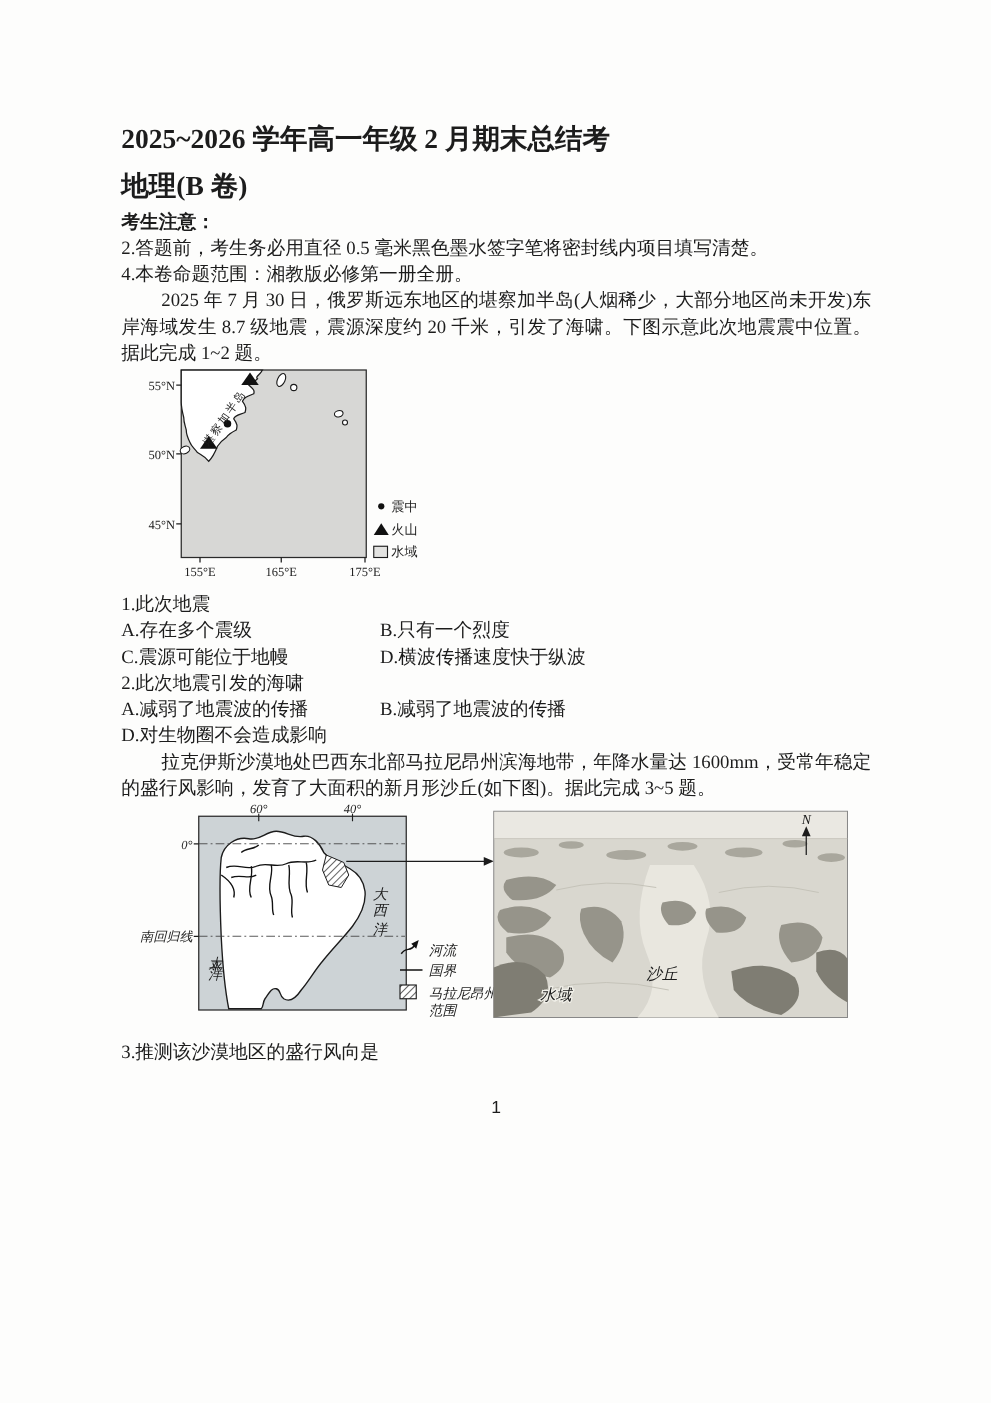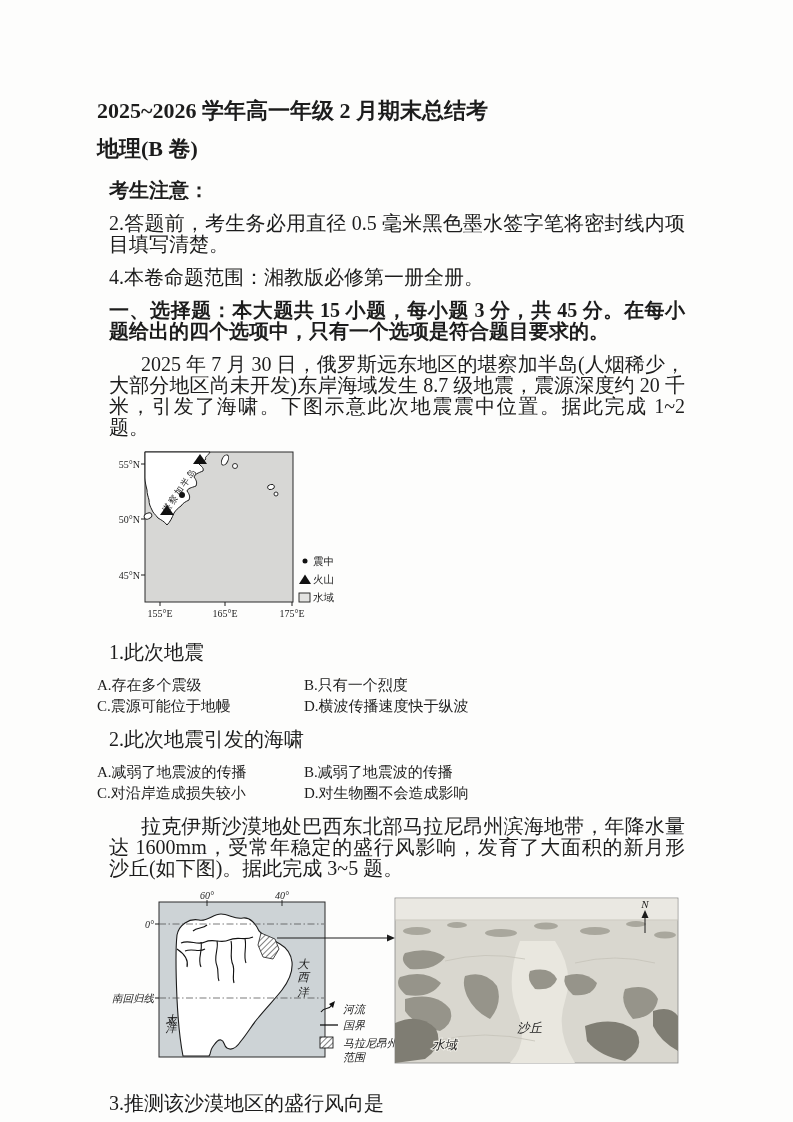--- a/index.html
+++ b/index.html
@@ -3,21 +3,21 @@
 <meta charset="utf-8">
 <style>
   html,body{margin:0;padding:0;}
   body{
     width:793px;height:1122px;background:#fdfdfc;position:relative;overflow:hidden;
     font-family:"Liberation Serif","DejaVu Serif",serif;color:#1c1c1c;
   }
   .content{position:absolute;left:97px;top:92px;width:600px;}
   .title-line{font-size:22px;font-weight:bold;text-align:left;line-height:38px;margin:0;}
   .notice-head{margin:35px 0 0 0;font-weight:bold;}
-  p.body{margin:12px;font-size:20px;line-height:21px;text-align:justify;}
+  p.body{margin:0;font-size:15px;line-height:21px;text-align:justify;}
   p.bold{font-weight:bold;}
   p.indent{text-indent:32px;}
   .opts{display:grid;grid-template-columns:207px auto;font-size:15px;line-height:21px;}
   .fig{position:relative;}
   .fig1{height:180px;}
   .fig2{height:190px;font-style:italic;}
   .fig svg{position:absolute;left:8px;top:0;}
   .page-num{margin-top:24px;text-align:center;font-size:14px;font-family:"Liberation Sans","DejaVu Sans",sans-serif;}
   svg text{font-family:"Liberation Serif","DejaVu Serif",serif;fill:#1c1c1c;}
   .vtext{writing-mode:vertical-rl;}
@@ -27,21 +27,20 @@
 
 <div class="content">
 
   <div class="title-line">2025~2026 学年高一年级 2 月期末总结考</div>
   <div class="title-line">地理(B 卷)</div>
 
   <p class="body bold notice-head">考生注意：</p>
   <p class="body">2.答题前，考生务必用直径 0.5 毫米黑色墨水签字笔将密封线内项目填写清楚。</p>
   <p class="body">4.本卷命题范围：湘教版必修第一册全册。</p>
 
-  <p class="body bold">一、选择题：本大题共 15 小题，每小题 3 分，共 45 分。在每小题给出的四个选项中，只有一个选项是符合题目要求的。</p>
 
   <p class="body indent">2025 年 7 月 30 日，俄罗斯远东地区的堪察加半岛(人烟稀少，大部分地区尚未开发)东岸海域发生 8.7 级地震，震源深度约 20 千米，引发了海啸。下图示意此次地震震中位置。据此完成 1~2 题。</p>
 
   <div class="fig fig1">
     <svg width="290" height="180" viewBox="0 0 290 180">
 
       <rect x="40" y="2" width="148" height="150" fill="#d7d7d5" stroke="#2a2a2a" stroke-width="1"></rect>
 
       <path d="M40,2 L105,2 C103,6 99,7 101,9 C98,12 95,12 94,14 C97,17 99,18 98,21 C93,23 90,24 89,27 C92,31 92,33 91,36 C86,38 83,38 82,41 C85,45 85,47 84,50 C80,52 78,53 76,56 C73,58 71,60 69,63 C67,68 65,72 62,75 C59,71 56,70 53,68 C50,64 48,63 47,60 C45,56 44,54 44,50 C43,46 42,44 42,40 C41,36 40,32 40,28 Z" fill="#ffffff" stroke="#1c1c1c" stroke-width="1"></path>
 
@@ -86,21 +85,20 @@
     <span>A.存在多个震级</span>
     <span>B.只有一个烈度</span>
     <span>C.震源可能位于地幔</span>
     <span>D.横波传播速度快于纵波</span>
   </div>
 
   <p class="body">2.此次地震引发的海啸</p>
   <div class="opts">
     <span>A.减弱了地震波的传播</span>
     <span>B.减弱了地震波的传播</span>
-    <span>C.对沿岸造成损失较小</span>
     <span>D.对生物圈不会造成影响</span>
   </div>
 
   <p class="body indent">拉克伊斯沙漠地处巴西东北部马拉尼昂州滨海地带，年降水量达 1600mm，受常年稳定的盛行风影响，发育了大面积的新月形沙丘(如下图)。据此完成 3~5 题。</p>
 
   <div class="fig fig2">
     <svg width="580" height="186" viewBox="0 0 580 186">
       <defs>
         <pattern id="hatch" width="4" height="4" patternTransform="rotate(45)" patternUnits="userSpaceOnUse">
           <rect width="4" height="4" fill="#fff"></rect>

